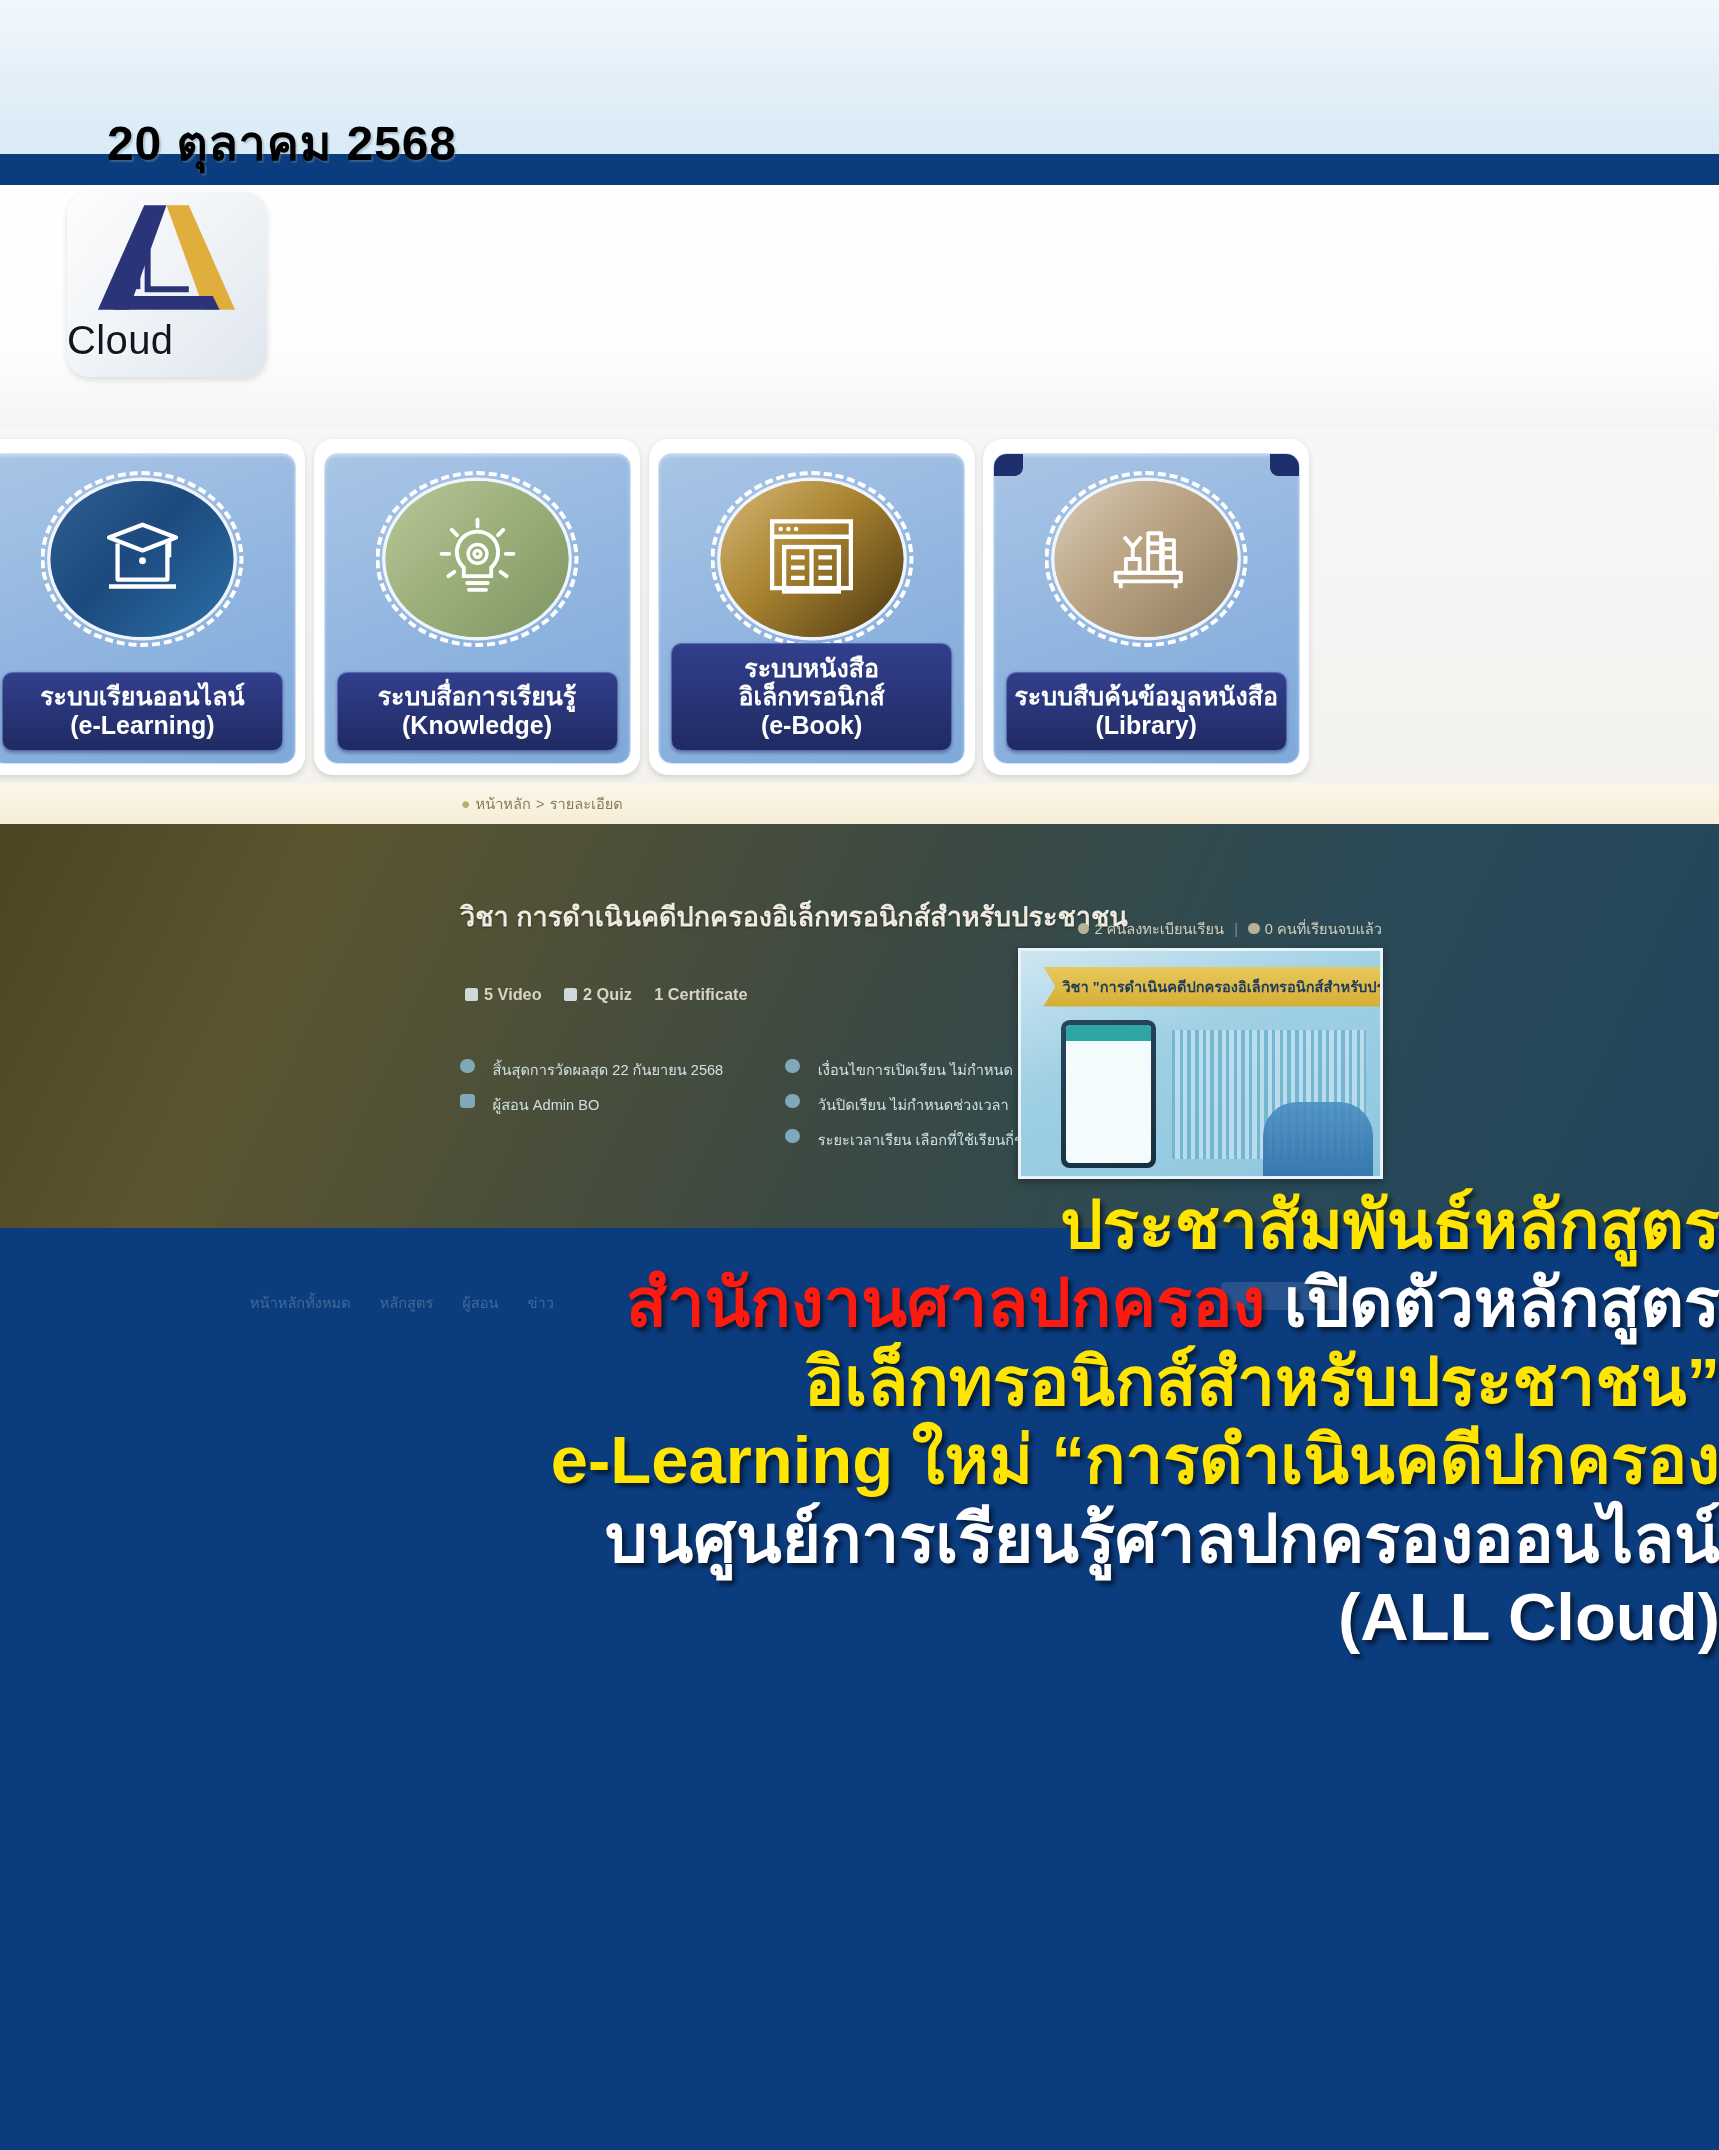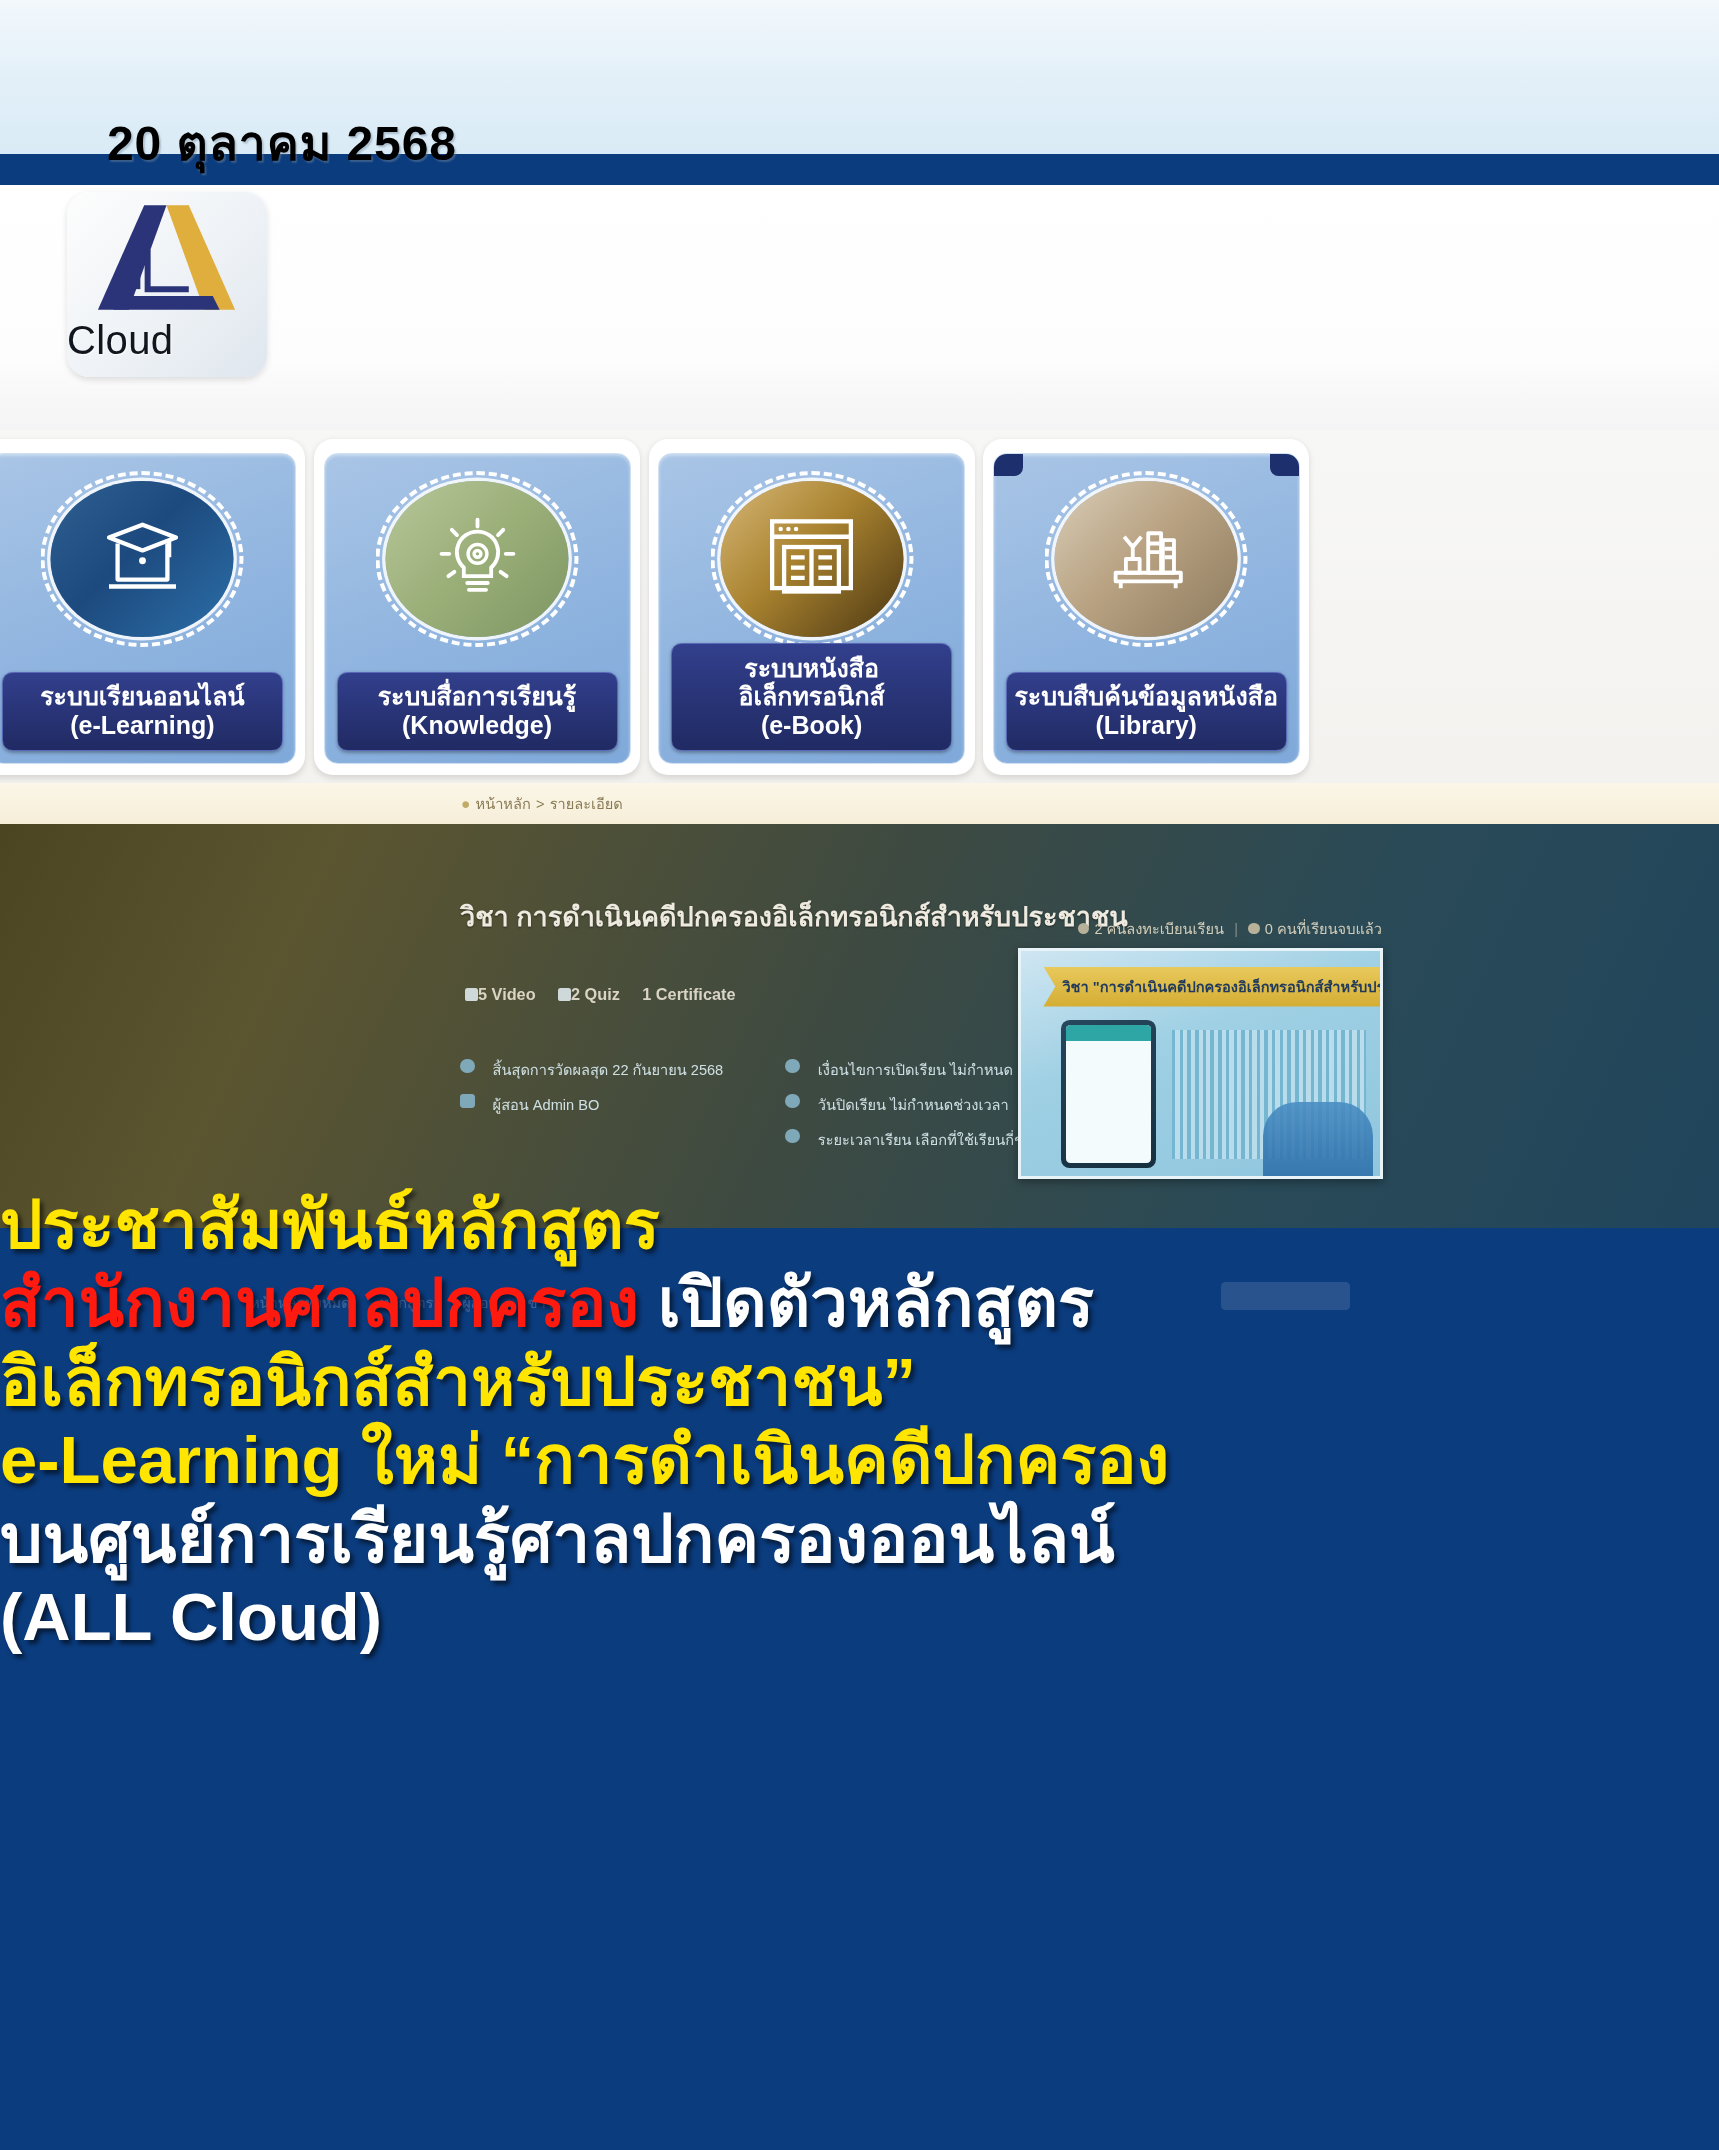--- a/index.html
+++ b/index.html
@@ -183,21 +183,21 @@
     white-space: nowrap;
     text-shadow: 0 0.9px 1.7px rgba(0,0,0,0.5);
   }
   .course-meta {
     position: absolute;
     left: 465px; top: 161px;
     display: flex; gap: 22.4px;
     font-size: 16.3px;
     color: #d9d4c4;
   }
-  .course-meta span { display:flex; align-items:center; }
+  .course-meta span { display:flex; align-items:center; gap:6px; }
   .mini-ic { width:13px; height:13px; background:#cfd9da; border-radius:2.6px; display:inline-block; }
 
   .course-cols {
     position: absolute;
     left: 460px; top: 234px;
     display: flex; gap: 62px;
     font-size: 14.6px;
     color: #cfe0e4;
   }
   .col-line { display:flex; align-items:flex-start; gap:18px; margin-bottom: 12px; white-space: nowrap; }
@@ -247,21 +247,21 @@
     background: linear-gradient(180deg,#4a8ec4 0%, #2d6fa8 100%);
     border-radius: 34px 34px 0 0;
     opacity:.9;
   }
 
   
   .headline {
     position: absolute;
     left: 0; top: 1186px;
     width: 1720px;
-    text-align: left;
+    text-align: right;
     line-height: 1.17;
     font-weight: bold;
     text-shadow: 3.4px 4.3px 4.3px rgba(0,0,0,0.55);
   }
   .hl-line { display:block; white-space: nowrap; }
   .hl-1 { font-size: 67px; color:#ffe500; }
   .hl-2 { font-size: 67px; }
   .hl-3 { font-size: 67px; color:#ffe500; }
   .hl-4 { font-size: 67px; color:#ffe500; }
   .hl-5 { font-size: 67px; color:#ffffff; }

